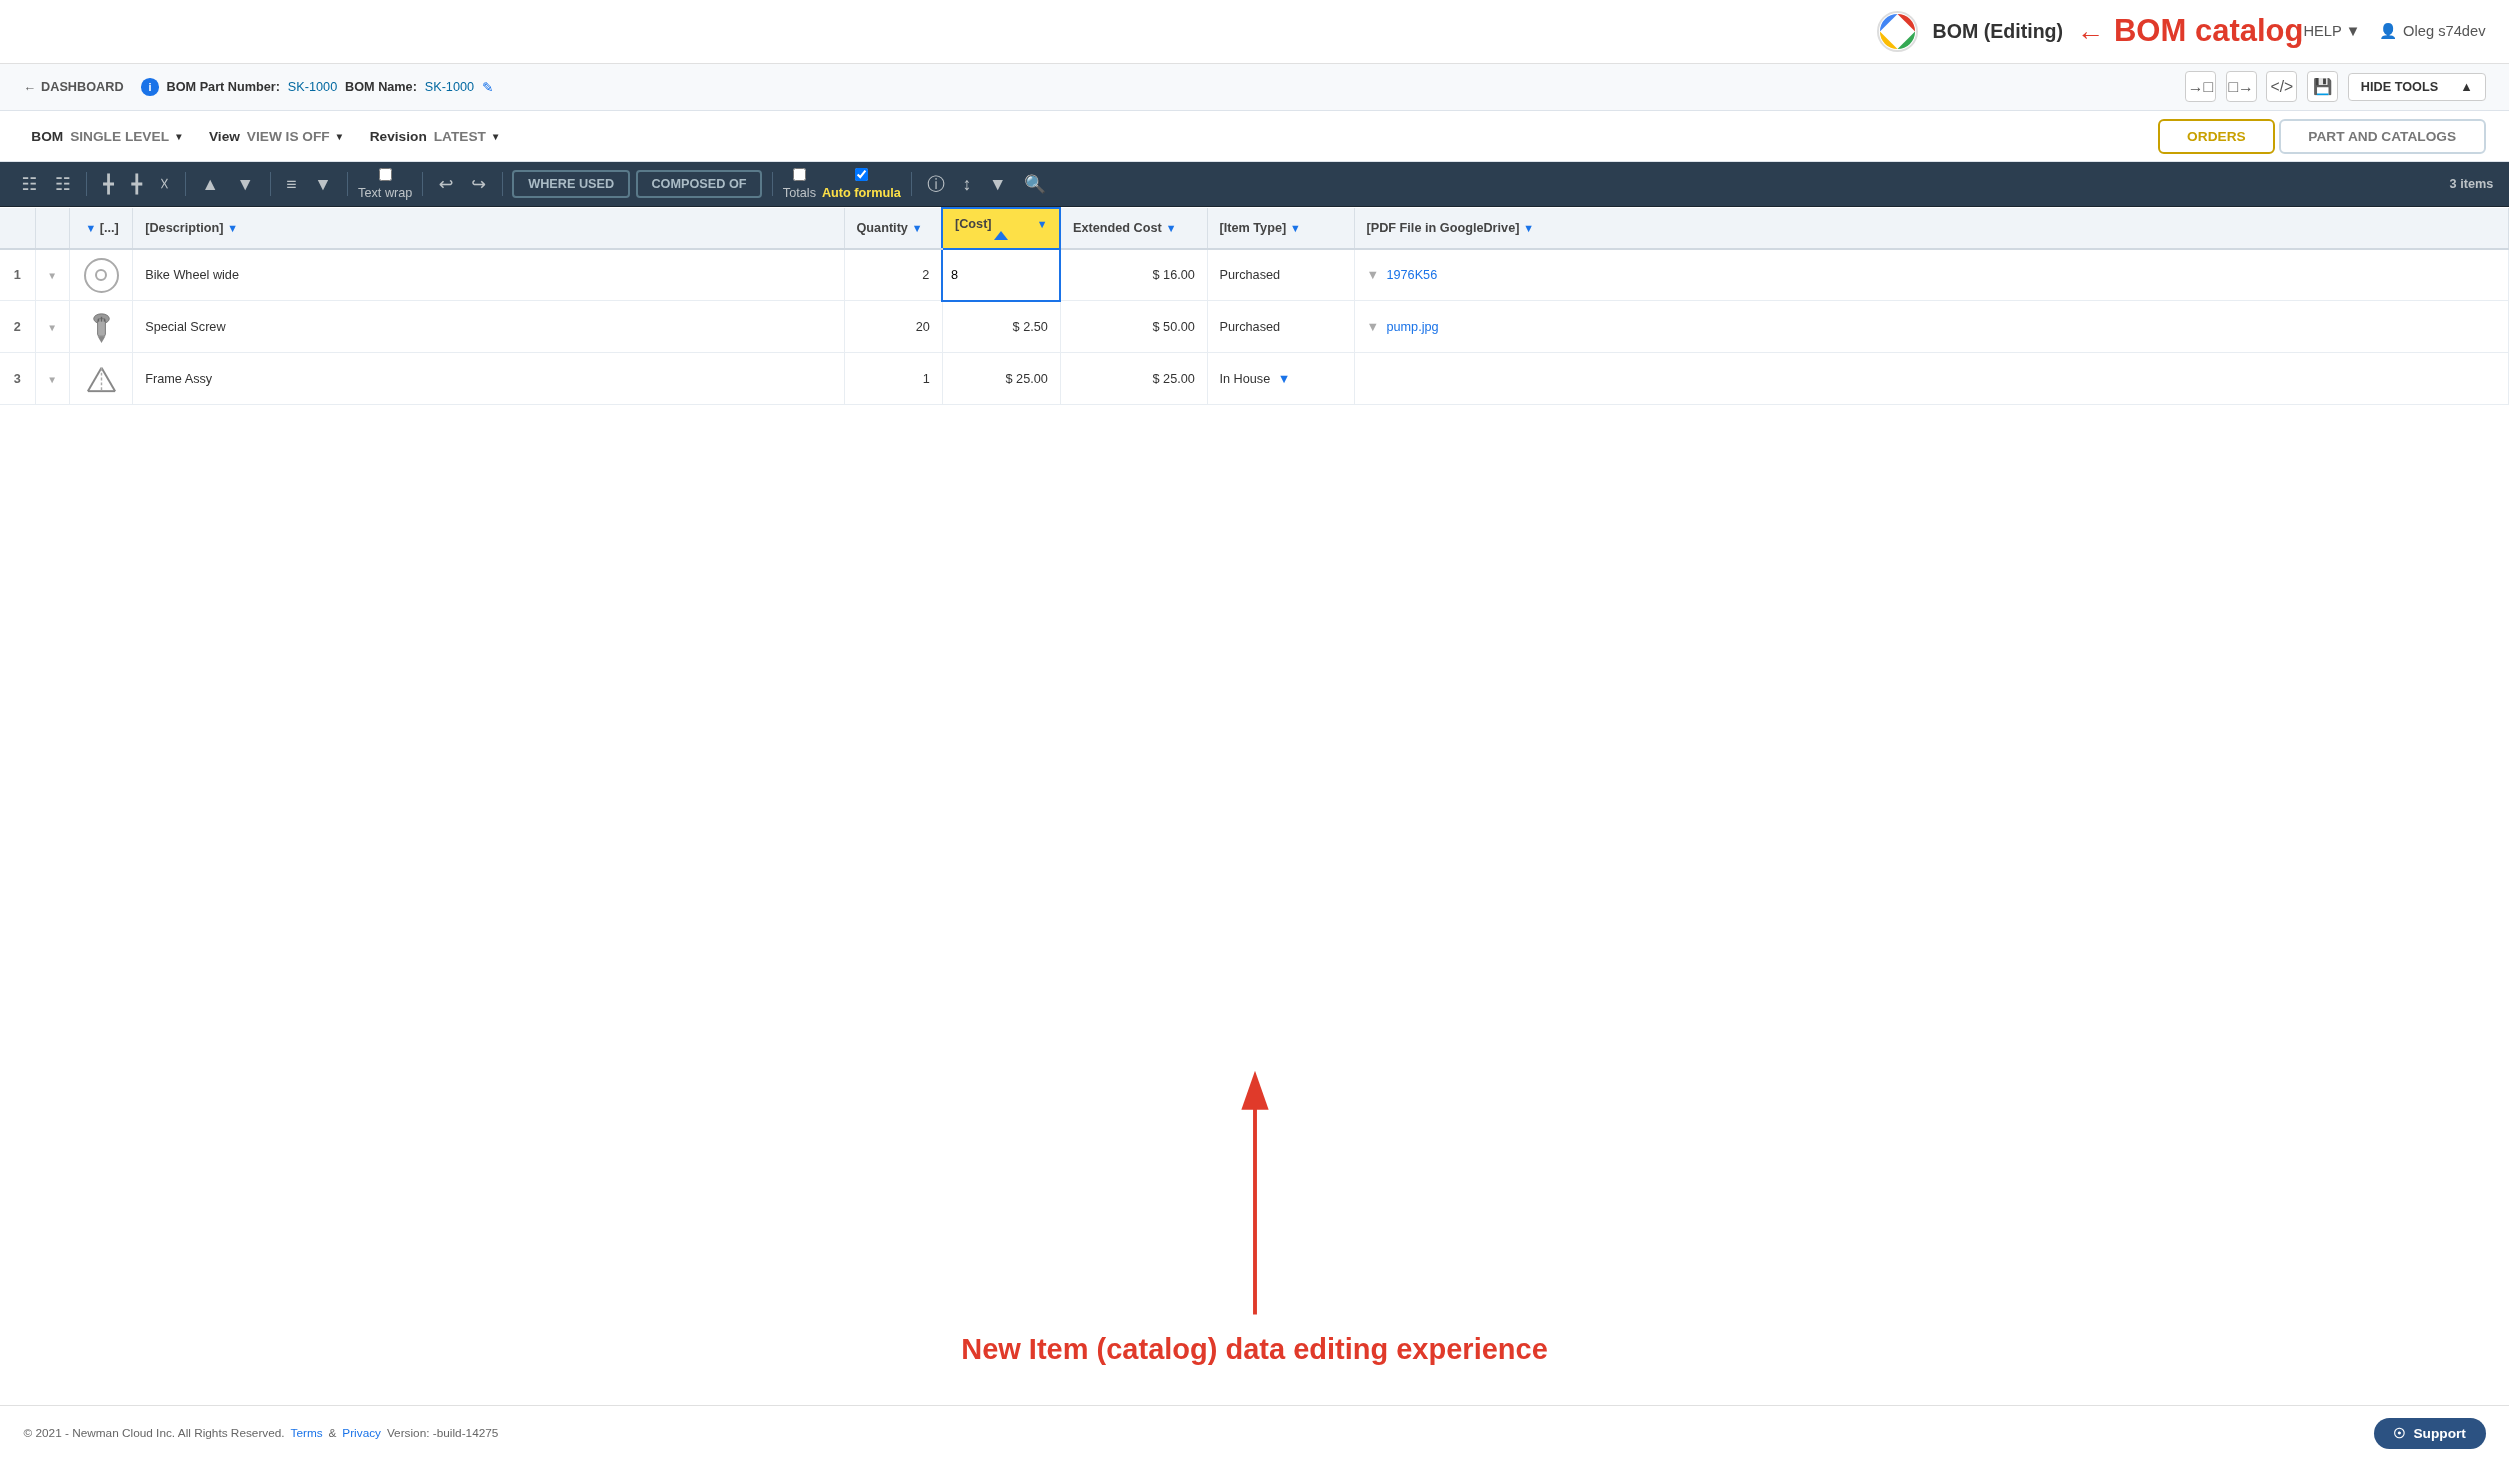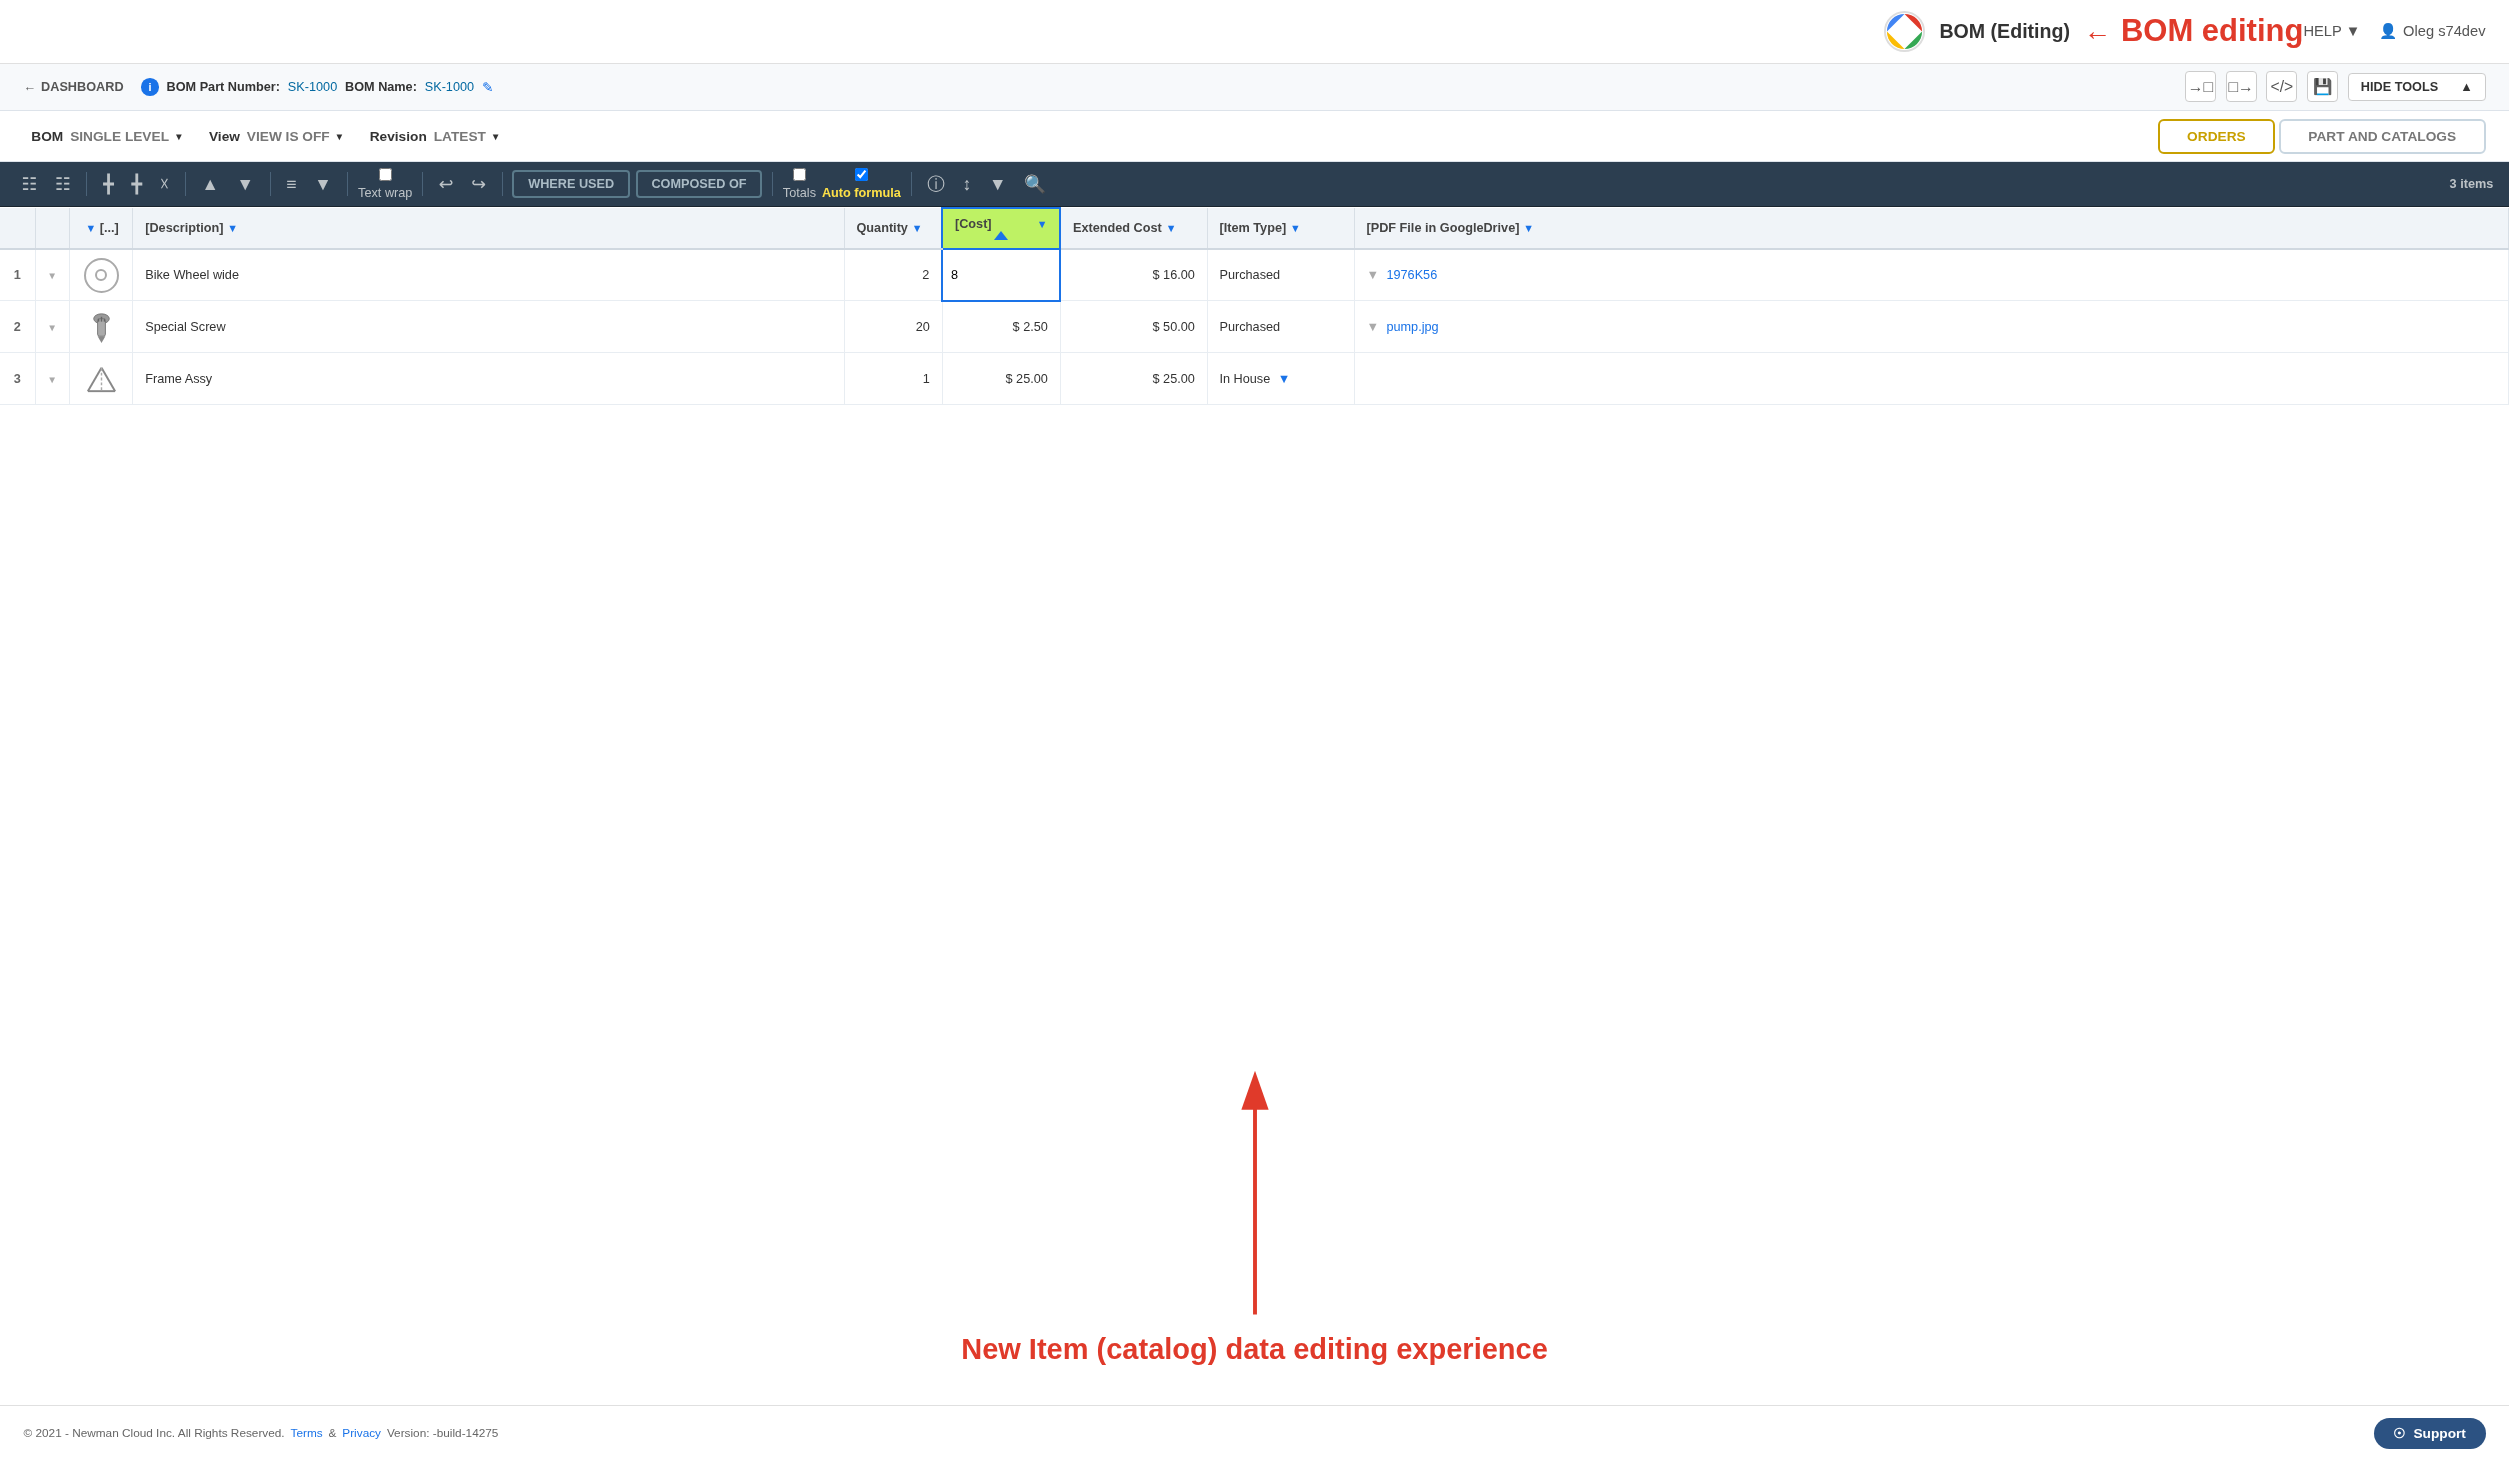--- a/index.html
+++ b/index.html
@@ -85,21 +85,21 @@
       <circle cx="22" cy="22" r="20" fill="none" stroke="#ddd" stroke-width="2"></circle>
       <path d="M22 4 A18 18 0 0 1 40 22" fill="#e03a2a"></path>
       <path d="M40 22 A18 18 0 0 1 22 40" fill="#34a853"></path>
       <path d="M22 40 A18 18 0 0 1 4 22" fill="#fbbc04"></path>
       <path d="M4 22 A18 18 0 0 1 22 4" fill="#4285f4"></path>
       <circle cx="22" cy="22" r="8" fill="#fff"></circle>
     </svg>
     <span class="app-title">BOM (Editing)</span>
     <div class="bom-editing-label">
       <span style="font-size:27.4px;">←</span>
-      <span>BOM editing</span>
+      <span>BOM catalog</span>
     </div>
   </div>
   <div class="header-right">
     <div class="help-btn">
       <span>HELP</span>
       <span>▼</span>
     </div>
     <div class="user-info">
       <span>👤</span>
       <span>Oleg s74dev</span>
@@ -208,21 +208,21 @@
         <th style="width:29px;"></th>
         <th style="width:49px;">
           <span class="filter-icon">▼</span> [...]
         </th>
         <th>
           [Description]<span class="filter-icon">▼</span>
         </th>
         <th style="width:98px;">
           Quantity<span class="filter-icon">▼</span>
         </th>
-        <th style="width:118px; background:#bef264; border:2px solid #1a73e8;">
+        <th style="width:118px; background:#fde047; border:2px solid #1a73e8;">
           <div style="display:flex;align-items:center;justify-content:space-between;">
             <span>[Cost]</span>
             <span class="filter-icon">▼</span>
           </div>
           <div class="col-indicator">
             <div class="blue-triangle-bottom"></div>
           </div>
         </th>
         <th style="width:147px;">
           Extended Cost<span class="filter-icon">▼</span>

